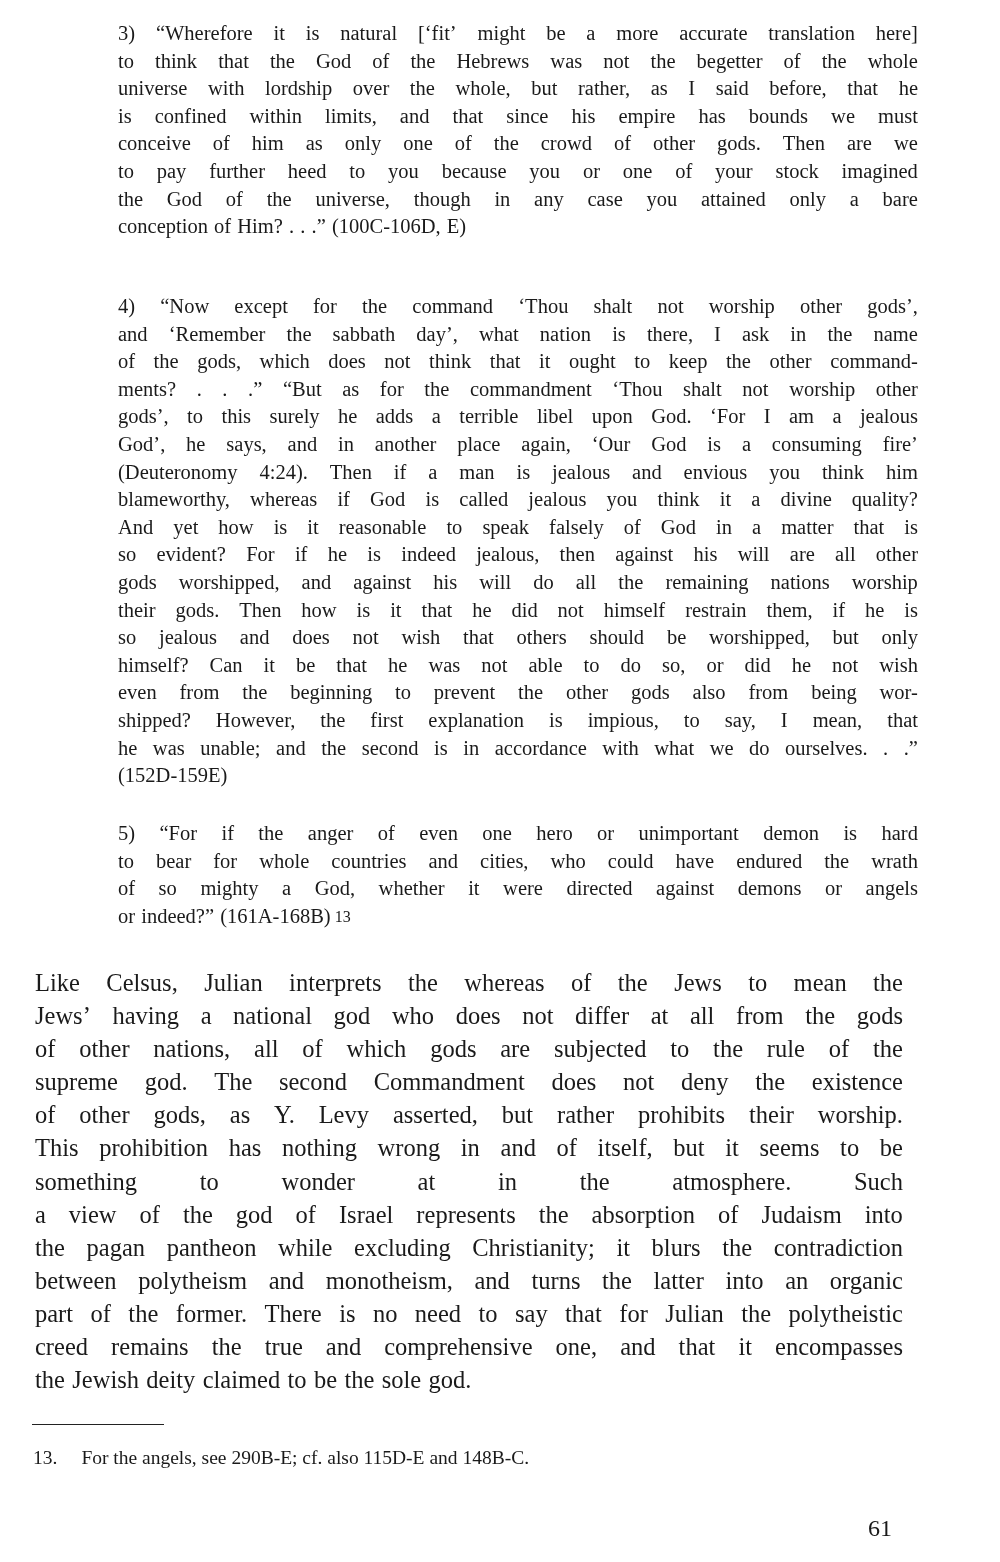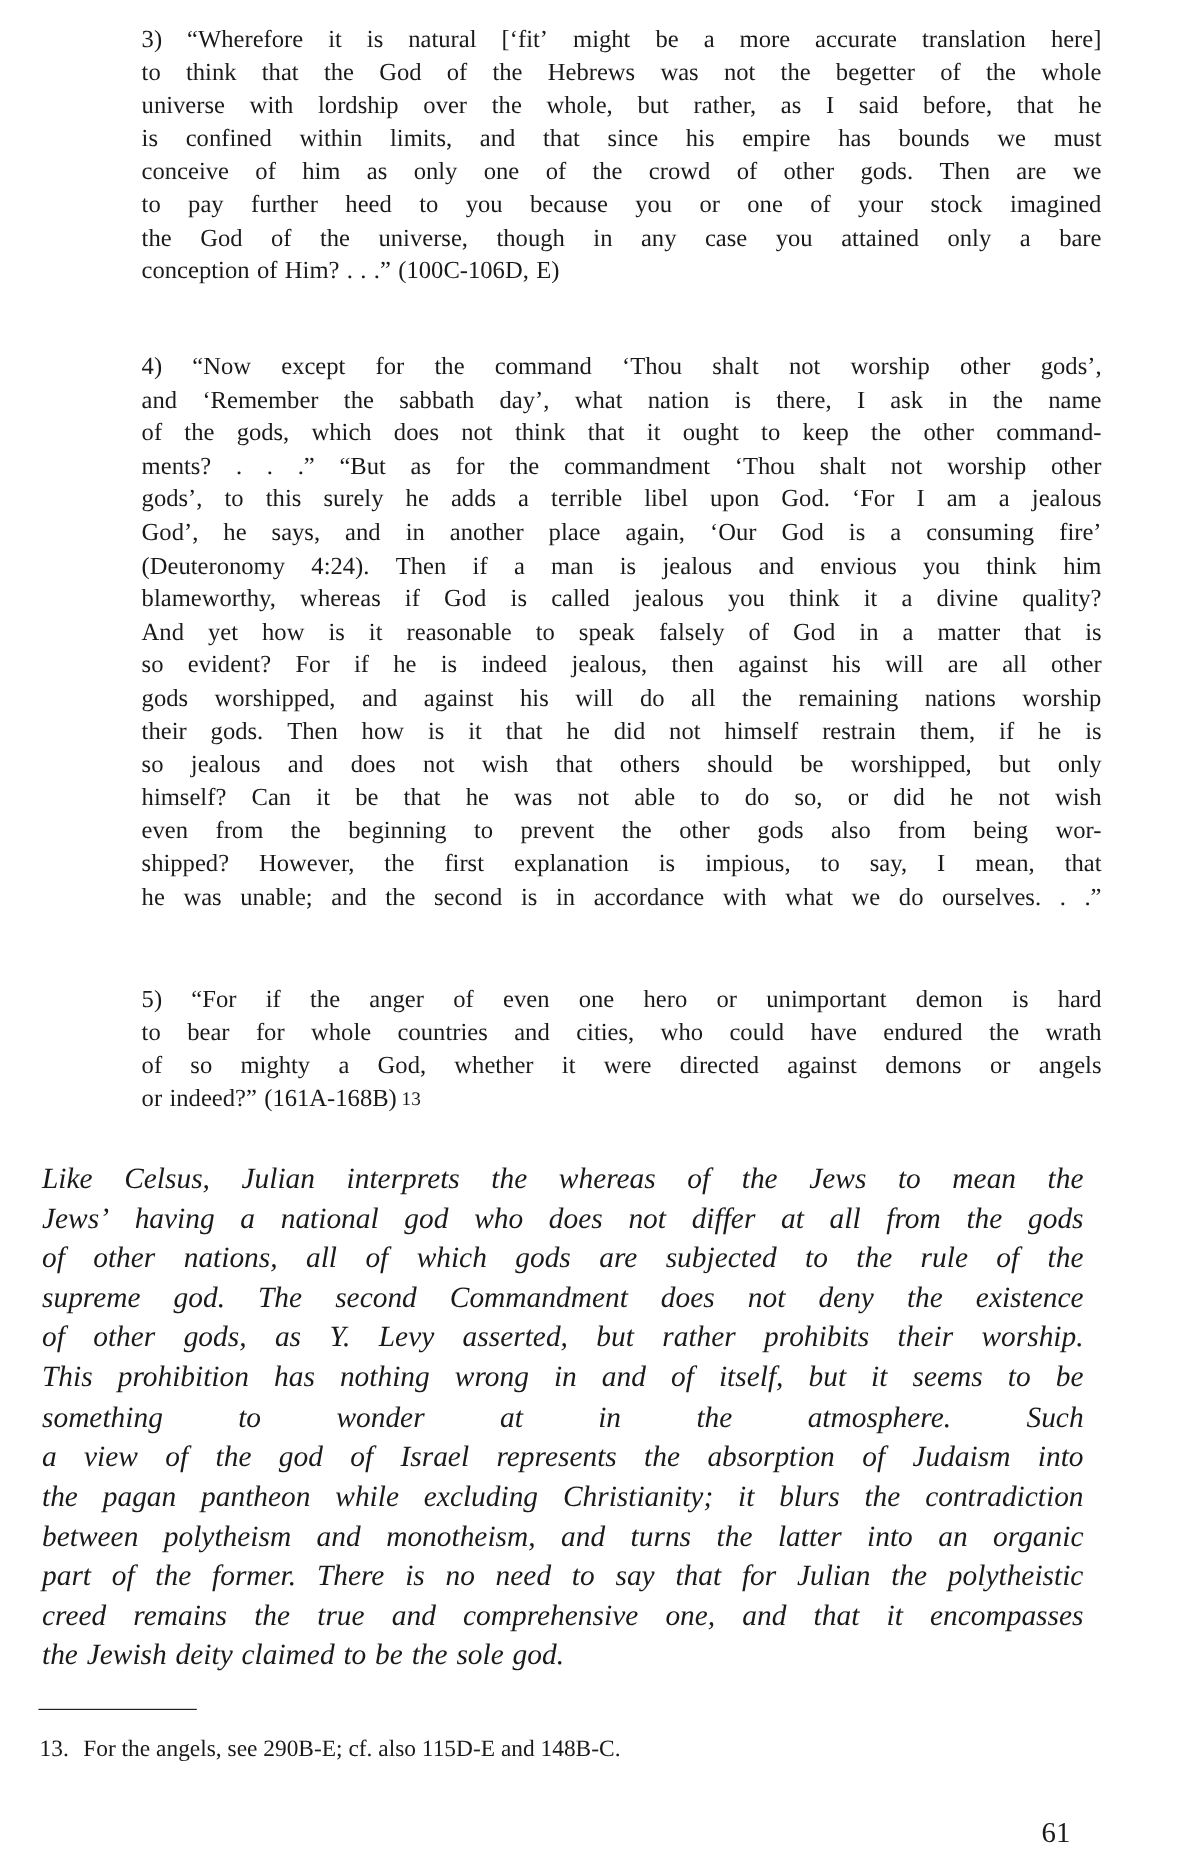--- a/index.html
+++ b/index.html
@@ -8,34 +8,34 @@
     font-family: "Liberation Serif", "DejaVu Serif", serif; color: #1a1a1a;
   }
   .quote-block { position: absolute; left: 118px; width: 800px; }
   .q-line {
     font-size: 20.5px; line-height: 27.6px; height: 27.6px;
     text-align: justify; text-align-last: justify; white-space: nowrap;
     display: flex; justify-content: space-between;
   }
   .q-line.last { justify-content: flex-start; align-items: flex-end; }
   .q-line span.w { display: inline-block; }
-  .main-block { position: absolute; left: 35px; width: 868px; top: 966px; font-style: italic; }
+  .main-block { position: absolute; left: 35px; width: 868px; top: 966px; }
   .m-line {
     font-size: 24.5px; line-height: 33.1px; height: 33.1px;
     white-space: nowrap; display: flex; justify-content: space-between;
   }
   .m-line.last { justify-content: flex-start; }
   .fn-rule {
     position: absolute; left: 32px; top: 1424px; width: 132px; height: 0;
     border-top: 1.5px solid #222;
   }
   .footnote {
     position: absolute; left: 33px; top: 1447px; font-size: 19.5px; white-space: nowrap;
   }
-  .footnote .num { margin-right: 12px; }
+  .footnote .num { margin-right: 24px; }
   .page-number {
     position: absolute; left: 868px; top: 1515px; font-size: 24px;
   }
   sup.fnref { font-size: 16px; vertical-align: super; margin-left: 4px; }
 </style>
 </head>
 <body>
 
 <div class="quote-block" style="top:20px;" id="q0">
     <div class="q-line">
@@ -429,20 +429,23 @@
       <span class="w">is</span>
       <span class="w">in</span>
       <span class="w">accordance</span>
       <span class="w">with</span>
       <span class="w">what</span>
       <span class="w">we</span>
       <span class="w">do</span>
       <span class="w">ourselves.</span>
       <span class="w">.</span>
       <span class="w">.”</span>
+    </div>
+    <div class="q-line last">
+      <span class="w">(152D-159E)</span>
     </div>
   </div>
 <div class="quote-block" style="top:820px;" id="q2">
     <div class="q-line">
       <span class="w">5)</span>
       <span class="w">“For</span>
       <span class="w">if</span>
       <span class="w">the</span>
       <span class="w">anger</span>
       <span class="w">of</span>

